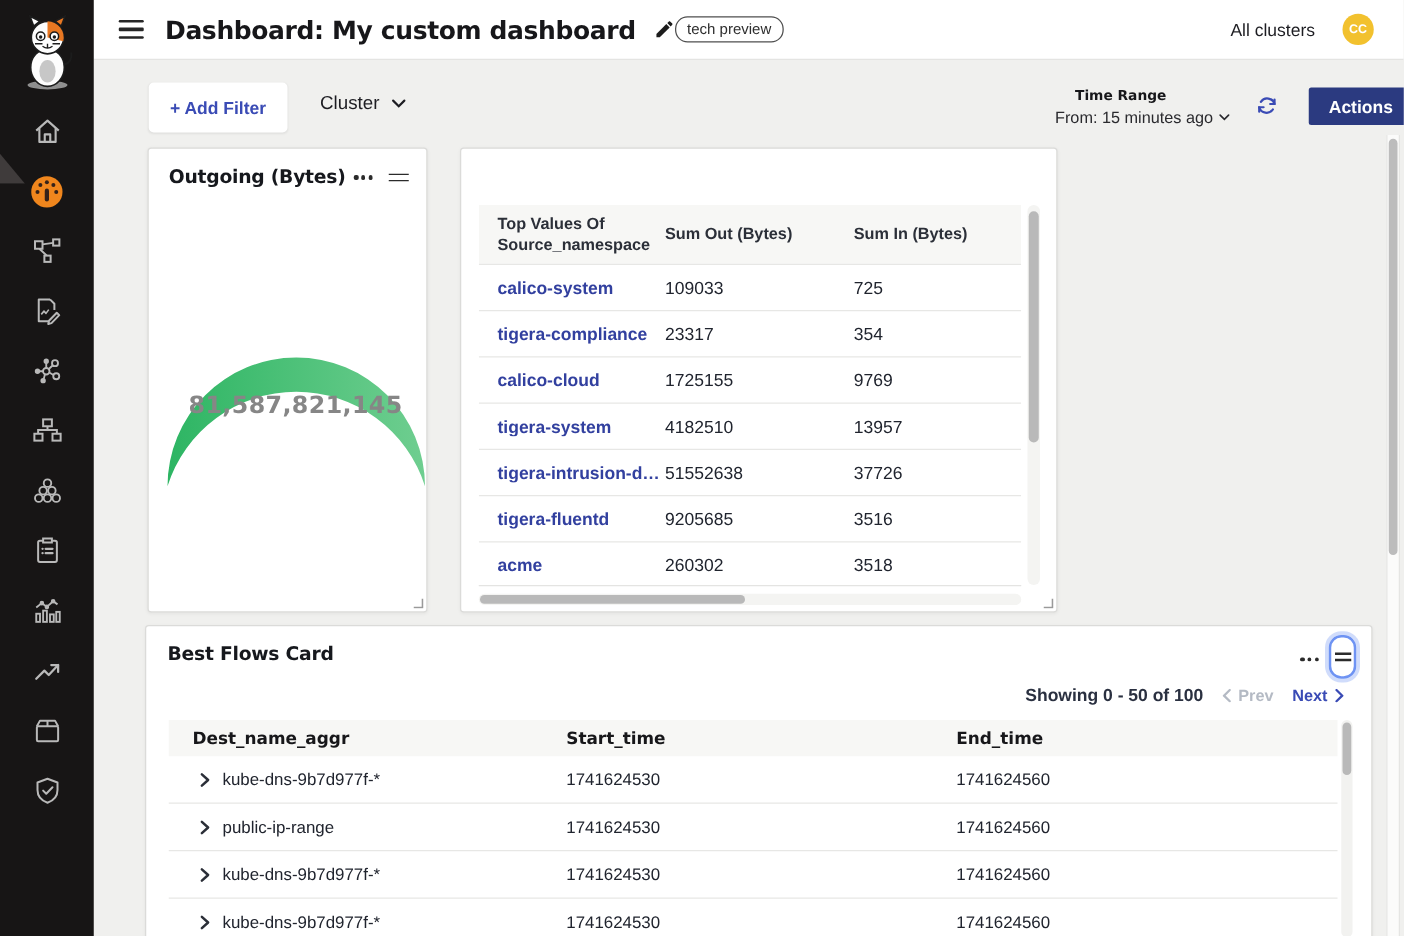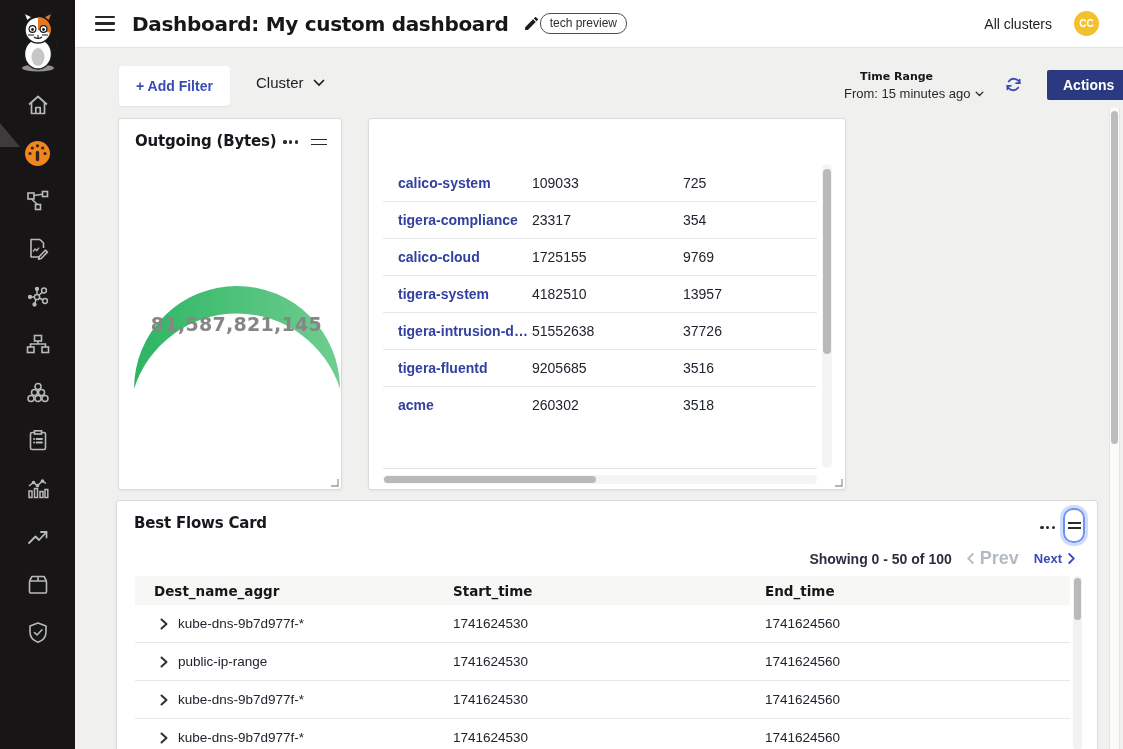--- a/index.html
+++ b/index.html
@@ -88,21 +88,21 @@
 
   
   .card-flows { left:25px; top:452px; width:982px; height:262px; }
   .flows-title { position:absolute; left:17px; top:13px; }
   .flows-dots { position:absolute; right:42px; top:22px; }
   .handle-ring { position:absolute; right:12px; top:7px; width:22px; height:35px; border:2px solid #6e93f3; border-radius:10px;
                  box-shadow:0 0 0 3px rgba(110,147,243,.32); display:flex; align-items:center; justify-content:center; cursor:grab; }
   .handle-ring .drag-handle { width:13px; }
   .pagination { position:absolute; right:22px; top:47px; display:flex; align-items:center; gap:15px; }
   .pg-showing { font-size:14px; font-weight:600; color:#2a3040; }
-  .pg-prev { display:flex; align-items:center; gap:6px; font-size:18px; font-weight:600; color:#b4bac4; cursor:default; }
+  .pg-prev { display:flex; align-items:center; gap:6px; font-size:13px; font-weight:600; color:#b4bac4; cursor:default; }
   .pg-next { display:flex; align-items:center; gap:6px; font-size:13px; font-weight:700; color:#3a4bb5; cursor:pointer; }
   .flows-table { position:absolute; left:18px; top:75px; width:935px; }
   .fl-hrow { display:grid; grid-template-columns:318px 312px 1fr; background:#f7f7f5; height:29px; align-items:center; }
   .fl-hrow .hc { font-size:13.5px; font-weight:700; color:#17171a; font-family:"DejaVu Sans",sans-serif; }
   .fl-hrow .hc1 { padding-left:19px; }
   .fl-row { display:grid; grid-template-columns:318px 312px 1fr; height:38px; align-items:center; border-bottom:1px solid #e7e7e5; cursor:pointer; }
   .fl-c1 { display:flex; align-items:center; gap:10px; padding-left:25px; }
   .fl-cell { font-size:13.5px; color:#20242e; }
   .fl-vscroll { position:absolute; left:956px; top:75px; width:9px; height:174px; background:#f2f2f0; border-radius:5px; }
   .fl-vscroll .thumb { position:absolute; left:1px; top:2px; width:7px; height:42px; background:#b9b9b9; border-radius:4px; }
@@ -329,20 +329,25 @@
       </svg>
       <div class="gauge-value">81,587,821,145</div>
       <svg class="resize-corner" width="9" height="9" viewBox="0 0 9 9" fill="none" stroke="#9a9a9a" stroke-width="1.3">
           <path d="M8 1 V8 H1"></path>
         </svg>
     </section>
 
     <section class="card card-ns">
 
       <div class="ns-table">
+        <div class="ns-hrow">
+          <span class="hc hc1">Top Values Of Source_namespace</span>
+          <span class="hc">Sum Out (Bytes)</span>
+          <span class="hc">Sum In (Bytes)</span>
+        </div>
         <div class="ns-row">
           <a class="ns-link">calico-system</a>
           <span class="ns-val">109033</span>
           <span class="ns-val">725</span>
         </div>
         <div class="ns-row">
           <a class="ns-link">tigera-compliance</a>
           <span class="ns-val">23317</span>
           <span class="ns-val">354</span>
         </div>

